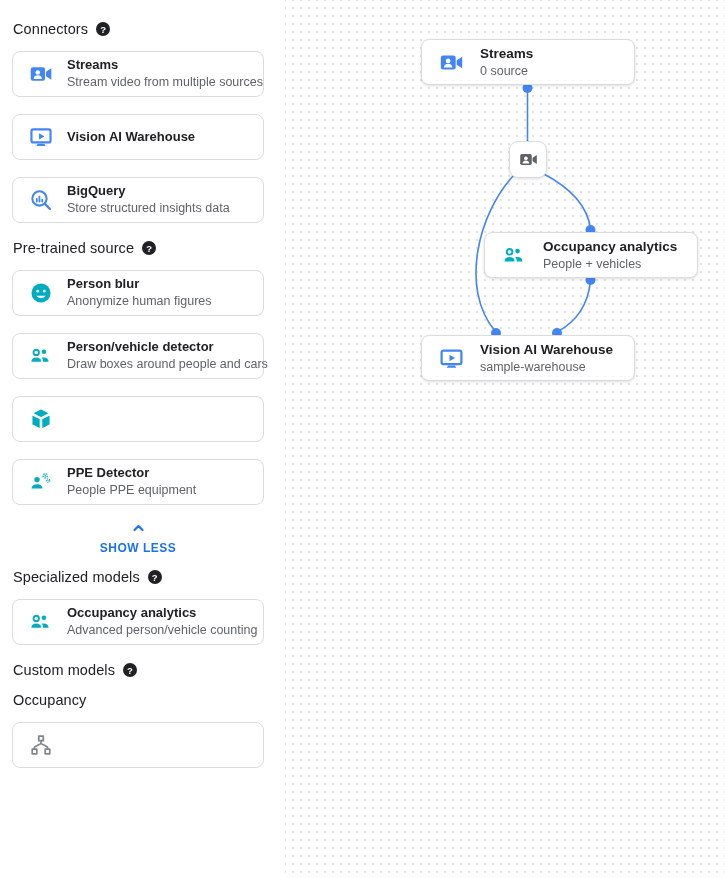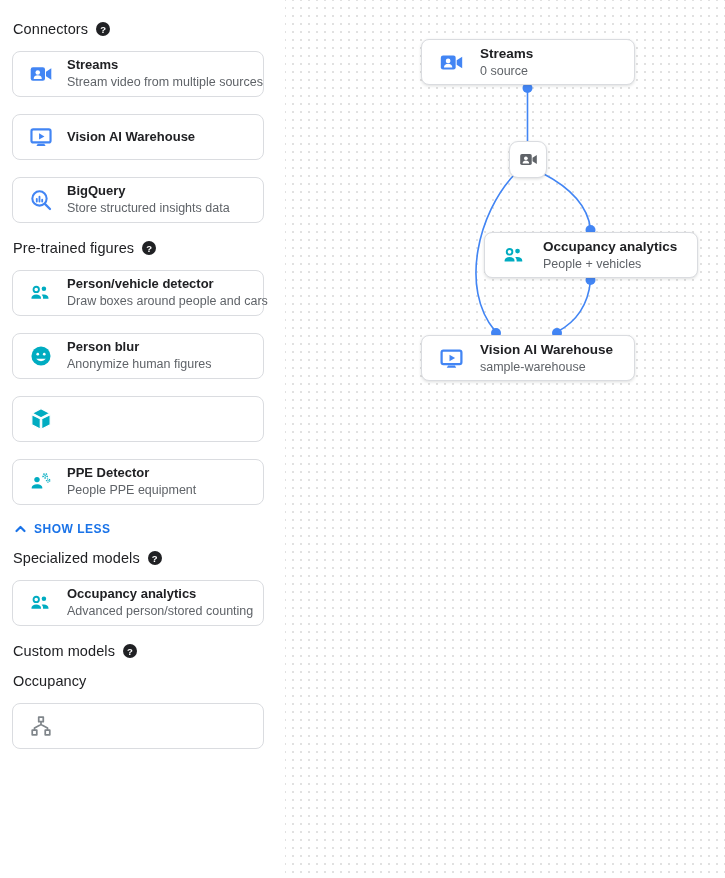--- a/index.html
+++ b/index.html
@@ -35,21 +35,21 @@
     display:flex; align-items:center; gap:13px;
     padding:0 10px 0 15px; margin-bottom:17px; cursor:pointer;
   }
   .card .ic{width:26px; flex:none; display:flex; align-items:center; justify-content:center;}
   .card-text{display:flex; flex-direction:column; line-height:1.3; min-width:0;}
   .card-title{font-size:13px; font-weight:bold; color:#202124; white-space:nowrap;}
   .card-sub{font-size:12.5px; color:var(--subtitle_text); white-space:nowrap;}
   .show-less{
     display:flex; align-items:center; gap:7px; color:var(--link_blue);
     font-size:12px; font-weight:bold; letter-spacing:.5px;
-    margin:7px 0 14px 2px; cursor:pointer;
+    margin:7px 0 14px 2px; cursor:pointer;flex-direction:column;
   }
   
   .canvas{
     flex:1; position:relative; height:878px; background:#fff;
     background-image:radial-gradient(circle, #e1e1e1 1.05px, transparent 1.45px);
     background-size:8px 8px; background-position:4px 4px;
   }
   .edges{position:absolute; left:0; top:0; pointer-events:none;}
   .node{
     position:absolute; width:214px; height:46px; background:#fff;
@@ -119,51 +119,51 @@
         <path class="s-blue" d="M8.1 13.4v-2.5M10.6 13.4V8.9M13.1 13.4v-1.7" stroke-width="1.7" stroke-linecap="round"></path>
       </svg>
     </span>
     <span class="card-text">
       <span class="card-title">BigQuery</span>
       <span class="card-sub">Store structured insights data</span>
     </span>
   </div>
 
   <div class="section-title">
-    <span>Pre-trained figures</span>
+    <span>Pre-trained source</span>
     <span class="help"></span>
+  </div>
+
+  <div class="card">
+    <span class="ic">
+      <svg width="26" height="26" viewBox="0 0 24 24">
+        <circle class="f-teal" cx="12" cy="12" r="8.8"></circle>
+        <circle class="f-white" cx="9" cy="10.3" r="1.25"></circle>
+        <circle class="f-white" cx="15" cy="10.3" r="1.25"></circle>
+        <path class="f-white" d="M7.6 14.6a5.4 5.4 0 0 0 8.8 0z"></path>
+      </svg>
+    </span>
+    <span class="card-text">
+      <span class="card-title">Person blur</span>
+      <span class="card-sub">Anonymize human figures</span>
+    </span>
   </div>
 
   <div class="card">
     <span class="ic">
       <svg width="26" height="26" viewBox="0 0 24 24">
         <circle class="s-teal" cx="7.6" cy="8.7" r="2.5" stroke-width="1.7"></circle>
         <path class="f-teal" d="M3.2 17.4v-0.9c0-2 2-3.2 4.4-3.2s4.4 1.2 4.4 3.2v0.9z"></path>
         <circle class="f-teal" cx="14.7" cy="8.1" r="2.1"></circle>
         <path class="f-teal" d="M13.9 17.4v-0.9c0-1.2-0.5-2.2-1.3-2.9 0.6-0.2 1.3-0.3 2-0.3 2.4 0 4.3 1.2 4.3 3.2v0.9z"></path>
       </svg>
     </span>
     <span class="card-text">
       <span class="card-title">Person/vehicle detector</span>
       <span class="card-sub">Draw boxes around people and cars</span>
-    </span>
-  </div>
-
-  <div class="card">
-    <span class="ic">
-      <svg width="26" height="26" viewBox="0 0 24 24">
-        <circle class="f-teal" cx="12" cy="12" r="8.8"></circle>
-        <circle class="f-white" cx="9" cy="10.3" r="1.25"></circle>
-        <circle class="f-white" cx="15" cy="10.3" r="1.25"></circle>
-        <path class="f-white" d="M7.6 14.6a5.4 5.4 0 0 0 8.8 0z"></path>
-      </svg>
-    </span>
-    <span class="card-text">
-      <span class="card-title">Person blur</span>
-      <span class="card-sub">Anonymize human figures</span>
     </span>
   </div>
 
   <div class="card">
     <span class="ic">
       <svg width="26" height="26" viewBox="0 0 24 24">
         <g class="f-teal" stroke="#fff" stroke-width="1" stroke-linejoin="round">
           <path d="M12 2.6l8 4.1-8 4.1-8-4.1z"></path>
           <path d="M3.6 8l7.7 3.9v9.3L3.6 17.3z"></path>
           <path d="M20.4 8l-7.7 3.9v9.3l7.7-3.9z"></path>
@@ -207,21 +207,21 @@
     <span class="ic">
       <svg width="26" height="26" viewBox="0 0 24 24">
         <circle class="s-teal" cx="7.6" cy="8.7" r="2.5" stroke-width="1.7"></circle>
         <path class="f-teal" d="M3.2 17.4v-0.9c0-2 2-3.2 4.4-3.2s4.4 1.2 4.4 3.2v0.9z"></path>
         <circle class="f-teal" cx="14.7" cy="8.1" r="2.1"></circle>
         <path class="f-teal" d="M13.9 17.4v-0.9c0-1.2-0.5-2.2-1.3-2.9 0.6-0.2 1.3-0.3 2-0.3 2.4 0 4.3 1.2 4.3 3.2v0.9z"></path>
       </svg>
     </span>
     <span class="card-text">
       <span class="card-title">Occupancy analytics</span>
-      <span class="card-sub">Advanced person/stored counting</span>
+      <span class="card-sub">Advanced person/vehicle counting</span>
     </span>
   </div>
 
   <div class="section-title">
     <span>Custom models</span>
     <span class="help"></span>
   </div>
 
 
   <div class="section-title">

